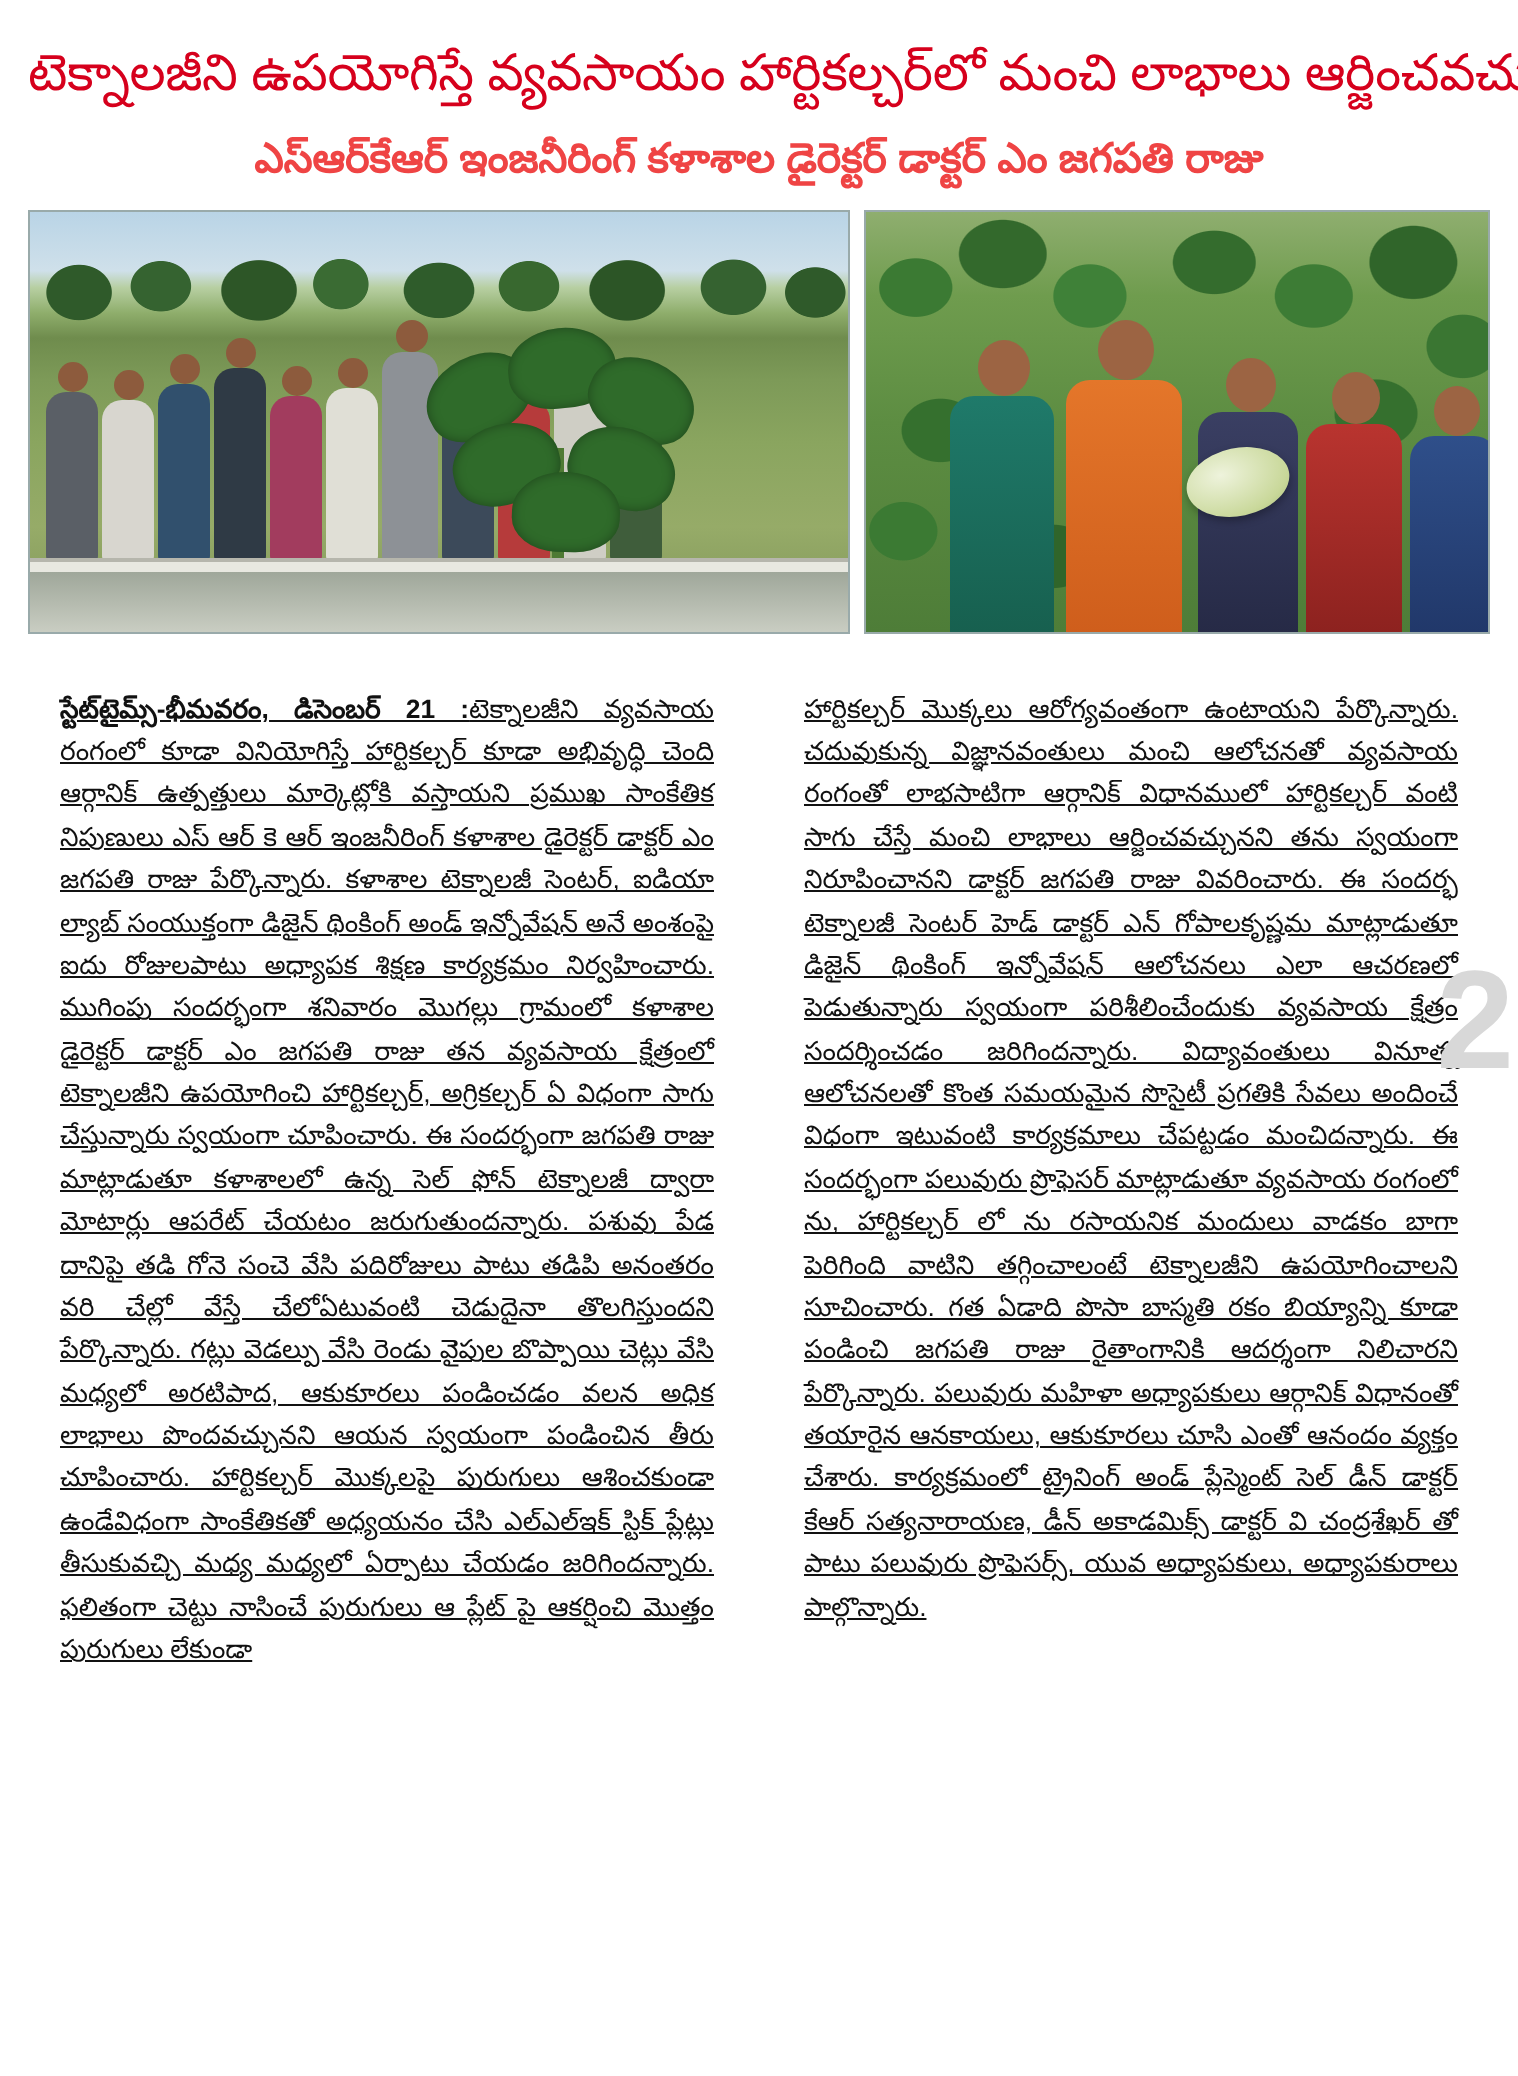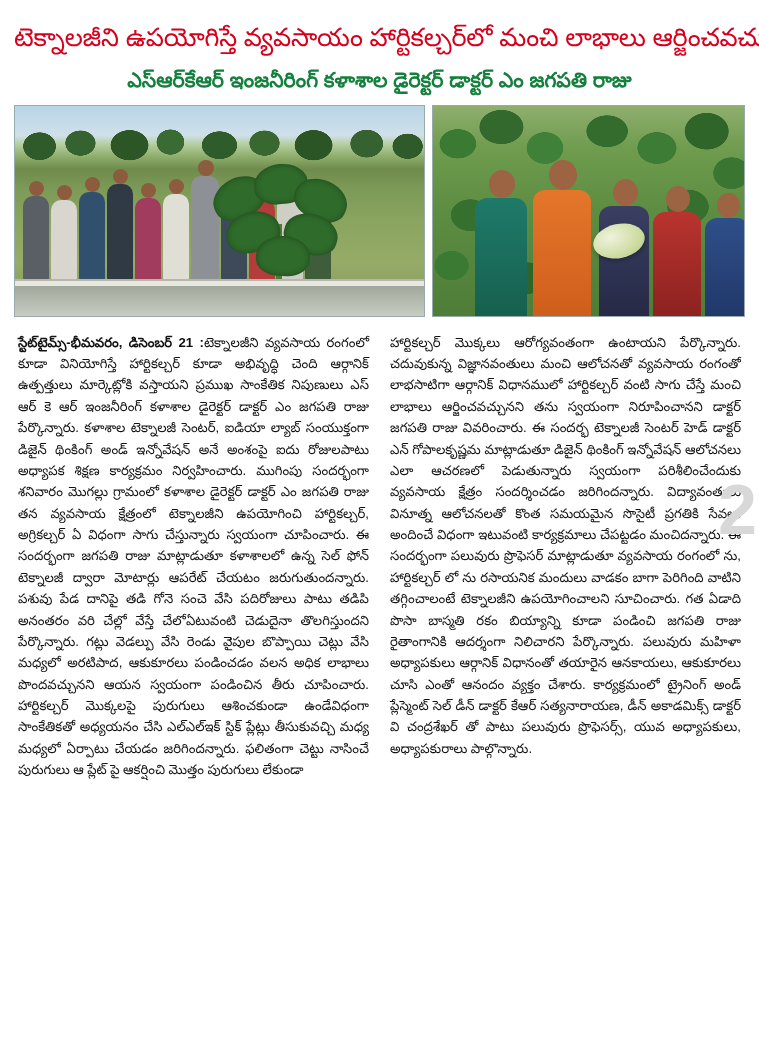--- a/index.html
+++ b/index.html
@@ -26,21 +26,21 @@
     color: #d6001c;
     font-size: 25.5px;
     font-weight: normal;
     text-align: center;
     line-height: 1.22;
     letter-spacing: -0.2px;
     margin: 10px 0 0 0;
     white-space: nowrap;
   }
   .headline-sub {
-    color: #15803d;
+    color: #ef4444;
     font-size: 20.5px;
     font-weight: bold;
     text-align: center;
     line-height: 1.25;
     margin: 14px 0 0 0;
     white-space: nowrap;
   }
   
   .photo-row {
     display: flex;
@@ -161,21 +161,21 @@
   .col {
     width: 363px;
     font-size: 13.2px;
     line-height: 1.62;
     color: #111;
     text-align: justify;
     text-justify: inter-word;
     word-spacing: -0.2px;
     overflow: hidden;
   }
-  .col p { margin: 4px; }
+  .col p { margin: 16px; text-decoration: underline; }
   .dateline { font-weight: bold; }
   .watermark {
     position: absolute;
     right: 2px;
     top: 470px;
     font-size: 70px;
     color: #d8d8d8;
     font-weight: bold;
     z-index: 0;
     pointer-events: none;

